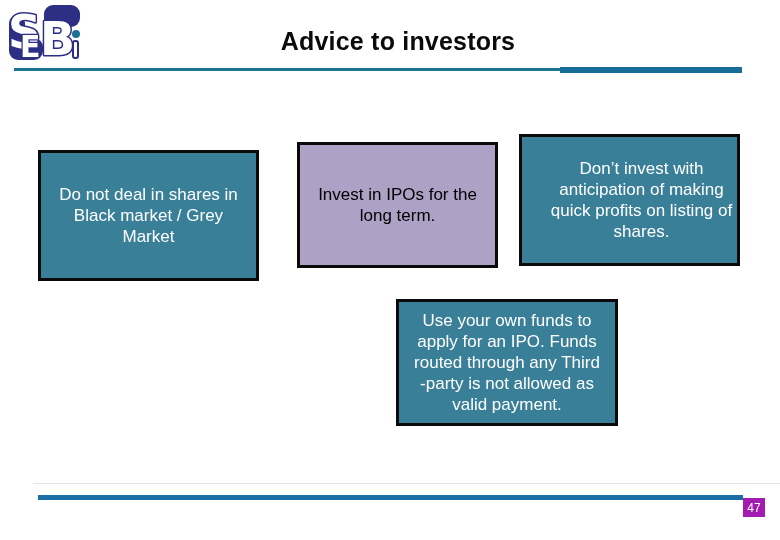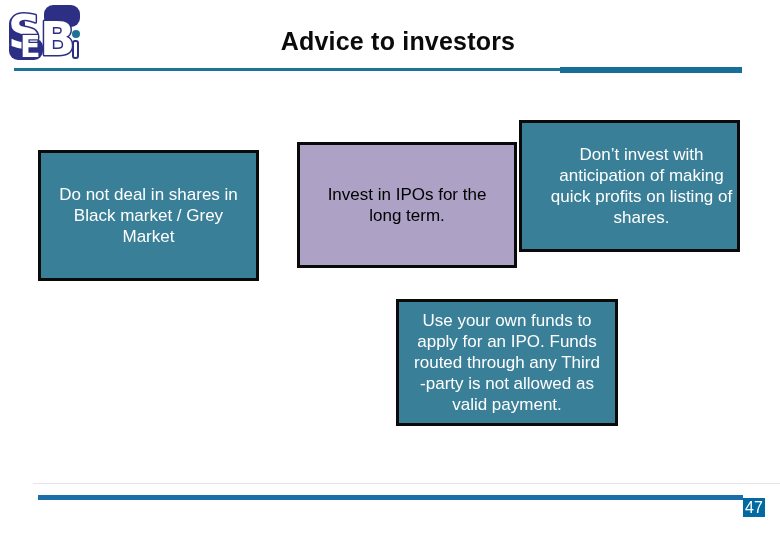--- a/index.html
+++ b/index.html
@@ -18,30 +18,30 @@
   .box {
     position:absolute; box-sizing:border-box; border:3px solid #0a0a0a;
     display:flex; align-items:center; justify-content:center;
     text-align:center; font-size:17px; line-height:21px;
     white-space:pre-line; padding:2px 4px;
   }
   .box.teal { background:#3a7f98; color:#ffffff; }
   .box.lavender { background:#ada2c6; color:#000000; }
 
   .box-black-market   { left:38px;  top:150px; width:221px; height:131px;text-align:center; }
-  .box-long-term      { left:297px; top:142px; width:220px; height:126px; }
-  .box-quick-profits  { left:519px; top:120px; width:221px; height:132px;padding-left:28px; }
+  .box-long-term      { left:297px; top:142px; width:201px; height:126px; }
+  .box-quick-profits  { left:519px; top:134px; width:221px; height:132px;padding-left:28px; }
   .box-pan-number     { left:159px; top:293px; width:221px; height:128px; }
   .box-own-funds      { left:396px; top:299px; width:222px; height:127px;justify-content:center; }
 
   .footer-hairline { position:absolute; left:33px; top:483px; width:747px; height:1px; background:#e7e2ec; }
   .footer-rule { position:absolute; left:38px; top:495px; width:705px; height:5px; background:#1b6ea8; }
   .page-badge {
     position:absolute; left:743px; top:498px; width:22px; height:19px;
-    background:#0369a1; color:#ffffff; font-size:16px;
+    background:#a21caf; color:#ffffff; font-size:12px;
     display:flex; align-items:center; justify-content:center;
   }
 </style>
 </head>
 <body>
 
 <div class="slide">
 
   <div class="logo">
     <svg viewBox="0 0 74 58" width="74" height="58">

